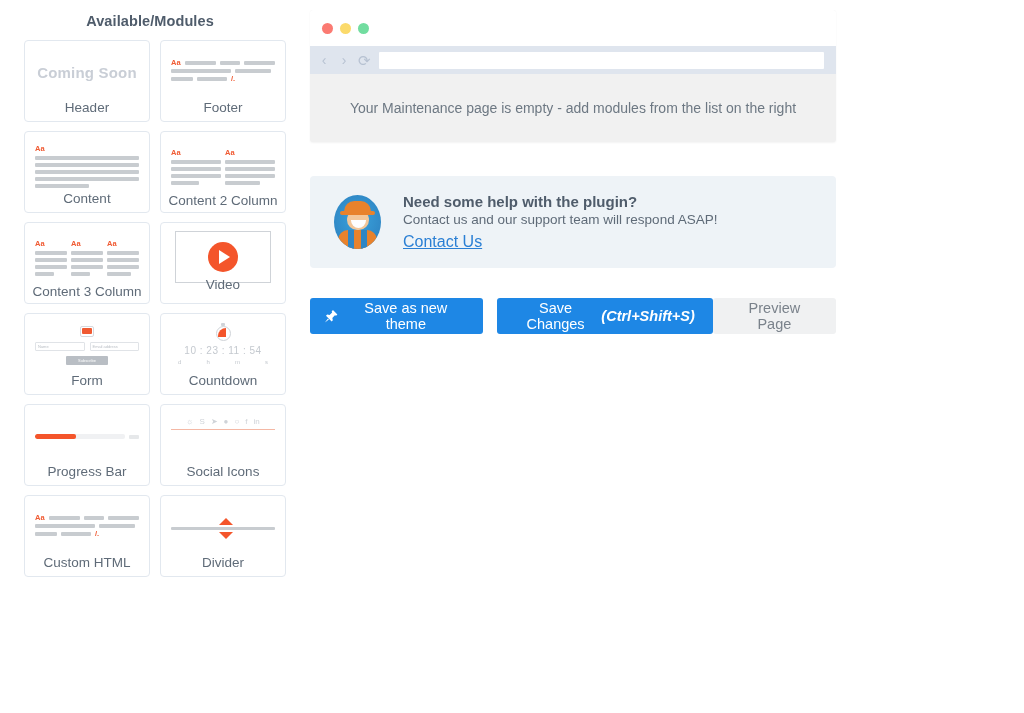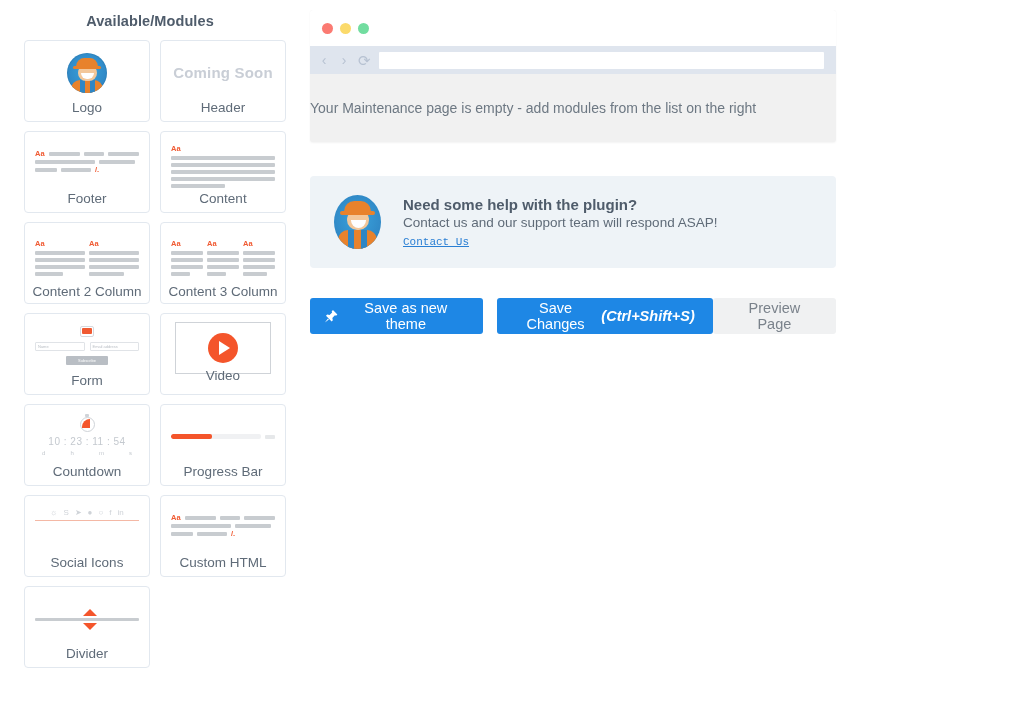--- a/index.html
+++ b/index.html
@@ -238,21 +238,21 @@
     color:#b7c2d2; font-size:14px; line-height:14px; width:12px; text-align:center; cursor:pointer;
     user-select:none;
   }
   .nav-reload { color:#b7c2d2; font-size:15px; line-height:15px; cursor:pointer; }
   #url-bar {
     flex:1; height:17px; background:#fff; border:none; border-radius:1px;
     font-size:11px; padding: 0 6px; color:#5a6570; outline:none;
     font-family: "Liberation Sans", sans-serif;
   }
   #preview-body {
-    height: 68px; display:flex; align-items:center; 
+    height: 68px; display:flex; align-items:center; justify-content:center;
   }
   #preview-empty-text { font-size: 14px; color:#6d7883; }
 
   
   #help-banner {
     margin-top: 34px;
     background:#eef3f7;
     border-radius: 4px;
     height: 92px;
     display:flex; align-items:center; padding: 0 24px; gap: 22px;
@@ -282,22 +282,22 @@
   .help-avatar .body{
     position:absolute; left:4px; top:35px; width:39px; height:19px;
     background:#e8822c; border-radius: 10px 10px 0 0;
   }
   .help-avatar .strap{ position:absolute; left:14px; top:35px; width:6px; height:19px; background:#2f86c4;}
   .help-avatar .strap2{ position:absolute; left:27px; top:35px; width:6px; height:19px; background:#2f86c4;}
   #help-text { display:flex; flex-direction:column; gap:2px; }
   #help-title { font-size:15px; font-weight:bold; color:#4f5c6b; }
   #help-sub { font-size: 13.5px; color:#5f6b78; }
   #help-link {
-    font-size: 11px; color:#2a7fd4; text-decoration: underline; cursor:pointer;
-    align-self:flex-start; margin-top:4px;font-family:Liberation Mono, monospace;
+    font-size: 16px; color:#2a7fd4; text-decoration: underline; cursor:pointer;
+    align-self:flex-start; margin-top:4px;
   }
 
   
   #actions {
     margin-top: 30px;
     display:flex; align-items:center;
     height: 36px;
   }
   .btn {
     border:none; border-radius:3px; cursor:pointer;
@@ -322,33 +322,20 @@
 </head>
 <body>
 
 <div id="app">
 
   <div id="modules-panel">
     <div id="modules-title">Available/Modules</div>
 
     <div id="modules-grid">
 
-      <div class="module-card">
-        <div class="module-thumb">
-          <div class="logo-avatar">
-            <span class="body"></span>
-              <span class="strap"></span>
-              <span class="strap2"></span>
-            <span class="face"></span>
-              <span class="smile"></span>
-              <span class="helmet"></span>
-          </div>
-        </div>
-        <div class="module-label">Logo</div>
-      </div>
 
       <div class="module-card">
         <div class="module-thumb">
           <span class="coming-soon">Coming Soon</span>
         </div>
         <div class="module-label">Header</div>
       </div>
 
       <div class="module-card">
         <div class="module-thumb">
@@ -422,42 +409,42 @@
               <span class="aa">Aa</span>
               <div class="ln" style="margin-top:1px"></div><div class="ln"></div><div class="ln"></div>
               <div class="ln" style="width:75%"></div>
             </div>
           </div>
         </div>
         <div class="module-label two-line">Content 3 Column</div>
       </div>
 
       <div class="module-card">
+        <div class="module-thumb" style="position:absolute;top:0;left:0;right:0;height:100%;align-items:flex-start;">
+          <div class="video-box">
+            <div class="play-circle">
+              <span class="play-tri"></span>
+            </div>
+          </div>
+        </div>
+        <div class="module-label" style="position:absolute;bottom:5px;left:0;">Video</div>
+      </div>
+
+      <div class="module-card">
         <div class="module-thumb">
           <div class="form-thumb">
             <div class="form-env"></div>
             <div class="form-inputs">
               <div class="form-inp">Name</div>
               <div class="form-inp">Email address</div>
             </div>
             <div class="form-btn">Subscribe</div>
           </div>
         </div>
         <div class="module-label">Form</div>
-      </div>
-
-      <div class="module-card">
-        <div class="module-thumb" style="position:absolute;top:0;left:0;right:0;height:100%;align-items:flex-start;">
-          <div class="video-box">
-            <div class="play-circle">
-              <span class="play-tri"></span>
-            </div>
-          </div>
-        </div>
-        <div class="module-label" style="position:absolute;bottom:5px;left:0;">Video</div>
       </div>
 
       <div class="module-card">
         <div class="module-thumb">
           <div class="countdown-thumb">
             <div class="stopwatch">
               <span class="pie"></span>
             </div>
             <div class="cd-digits">10 : 23 : 11 : 54</div>
             <div class="cd-units">

